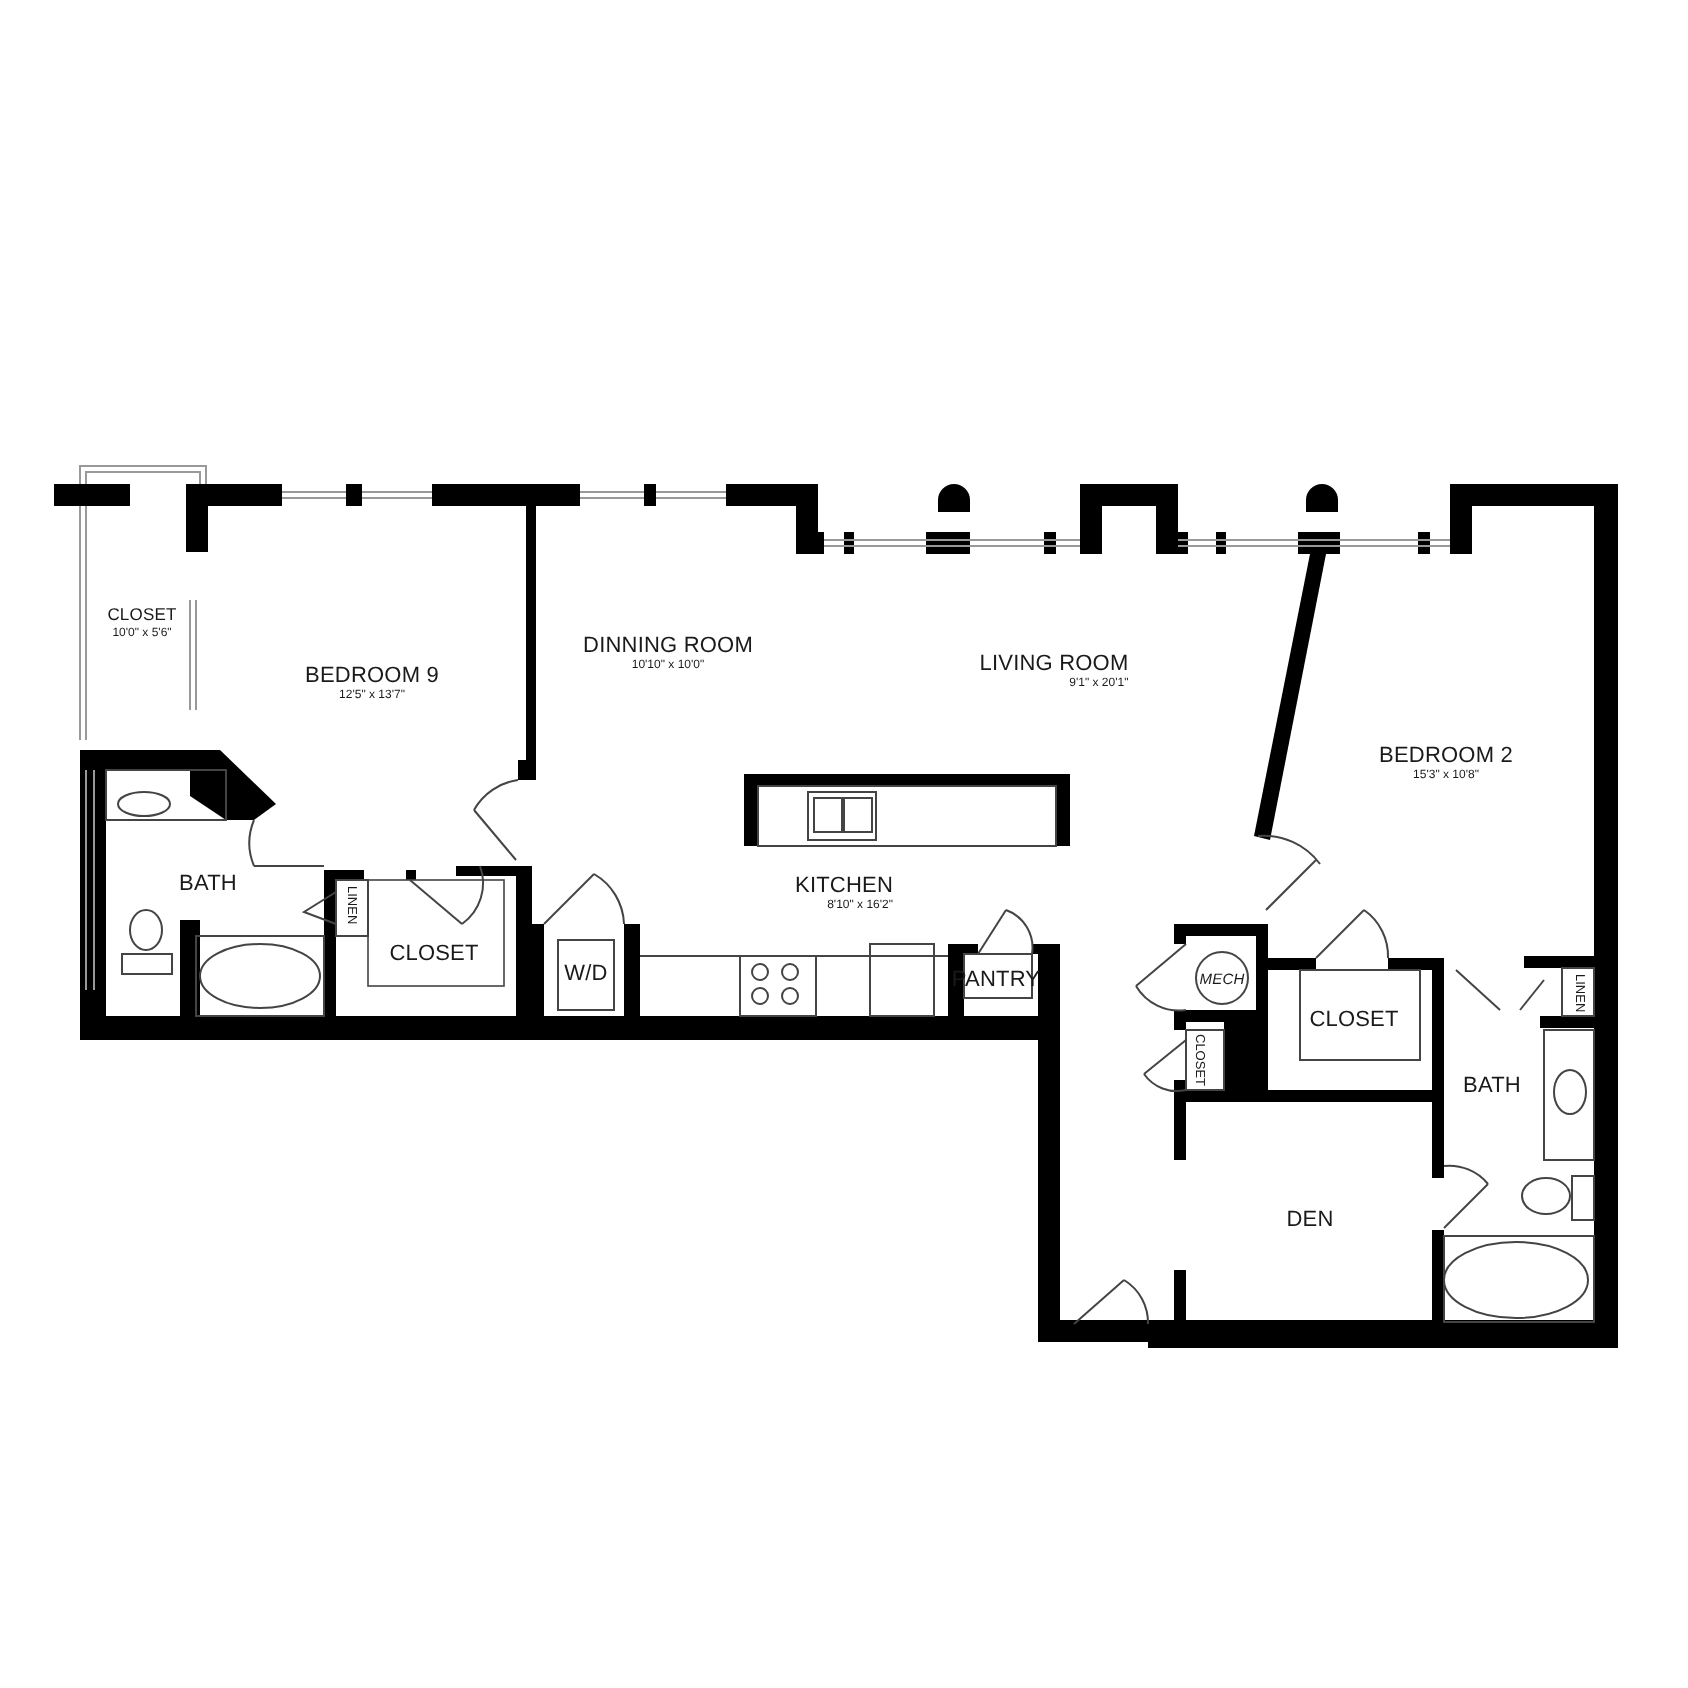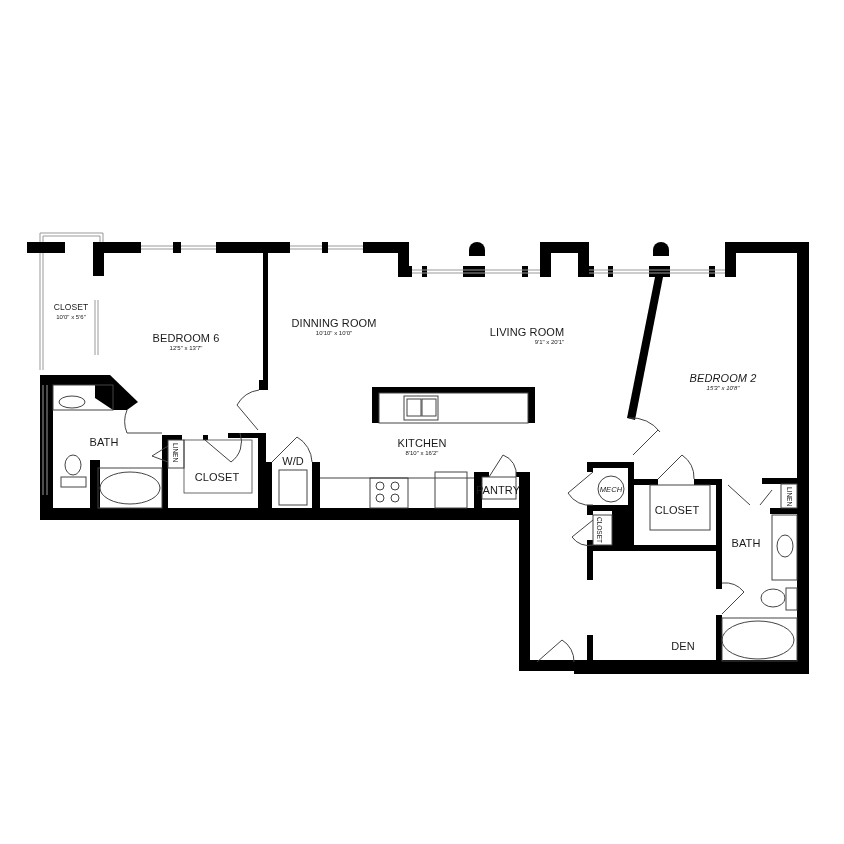--- a/index.html
+++ b/index.html
@@ -197,58 +197,58 @@
     <line x1="537" y1="662" x2="562" y2="640"></line>
     <path d="M562 640 A25 25 0 0 1 574 662"></path>
   </g>
 </svg>
 
 <div class="lbl" style="left:71px; top:302px;">
   <span class="name" style="font-size:8.5px">CLOSET</span>
   <span class="dim">10'0" x 5'6"</span>
 </div>
 <div class="lbl" style="left:186px; top:333px;">
-  <span class="name">BEDROOM 6</span>
+  <span class="name">BEDROOM 9</span>
   <span class="dim">12'5" x 13'7"</span>
 </div>
 <div class="lbl" style="left:334px; top:318px;">
   <span class="name">DINNING ROOM</span>
   <span class="dim">10'10" x 10'0"</span>
 </div>
 <div class="lbl" style="left:527px; top:327px;text-align:right;">
   <span class="name">LIVING ROOM</span>
   <span class="dim">9'1" x 20'1"</span>
 </div>
-<div class="lbl" style="left:723px; top:373px;font-style:italic;">
+<div class="lbl" style="left:723px; top:373px;">
   <span class="name">BEDROOM 2</span>
   <span class="dim">15'3" x 10'8"</span>
 </div>
-<div class="lbl" style="left:422px; top:438px;">
+<div class="lbl" style="left:422px; top:438px;text-align:right;">
   <span class="name">KITCHEN</span>
   <span class="dim">8'10" x 16'2"</span>
 </div>
 <div class="lbl" style="left:104px; top:437px;">
   <span class="name">BATH</span>
 </div>
 <div class="vlbl" style="left:172px; top:443px;">LINEN</div>
 <div class="lbl" style="left:217px; top:472px;">
   <span class="name">CLOSET</span>
 </div>
-<div class="lbl" style="left:293px; top:456px;">
+<div class="lbl" style="left:293px; top:482px;">
   <span class="name small">W/D</span>
 </div>
 <div class="lbl" style="left:498px; top:485px;">
   <span class="name small">PANTRY</span>
 </div>
 <div class="lbl" style="left:611px; top:484px;font-style:italic;">
   <span class="name" style="font-size:7.5px">MECH</span>
 </div>
 <div class="vlbl" style="left:596px; top:517px;">CLOSET</div>
 <div class="lbl" style="left:677px; top:505px;">
   <span class="name">CLOSET</span>
 </div>
 <div class="vlbl" style="left:786px; top:487px;">LINEN</div>
 <div class="lbl" style="left:746px; top:538px;">
   <span class="name">BATH</span>
 </div>
-<div class="lbl" style="left:655px; top:641px;margin-left:28px;">
+<div class="lbl" style="left:655px; top:605px;">
   <span class="name">DEN</span>
 </div>
 
 </body></html>

